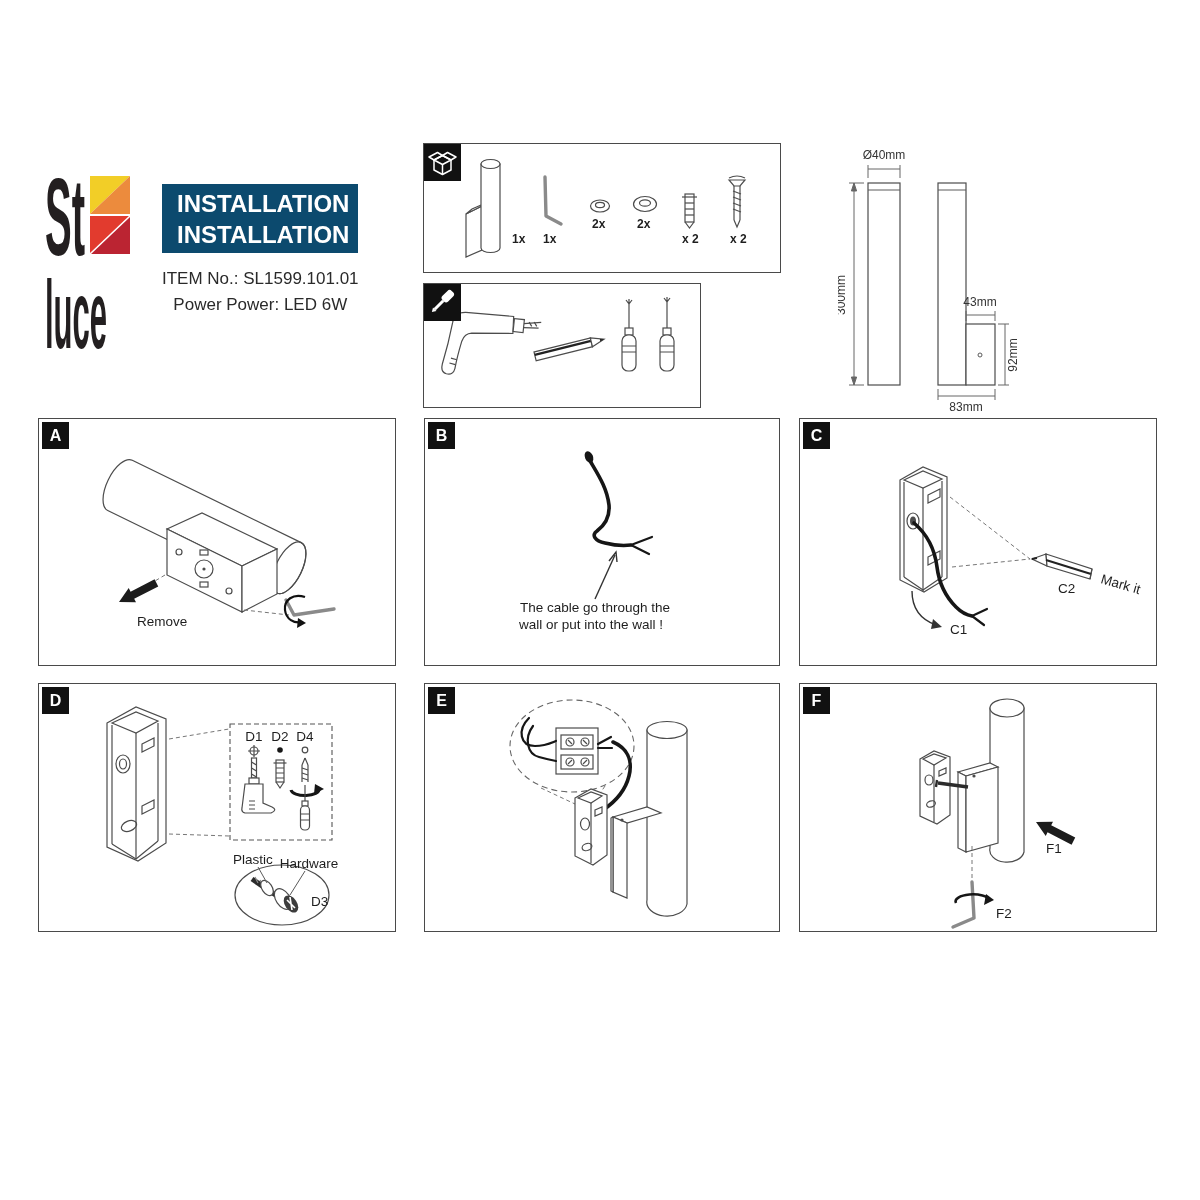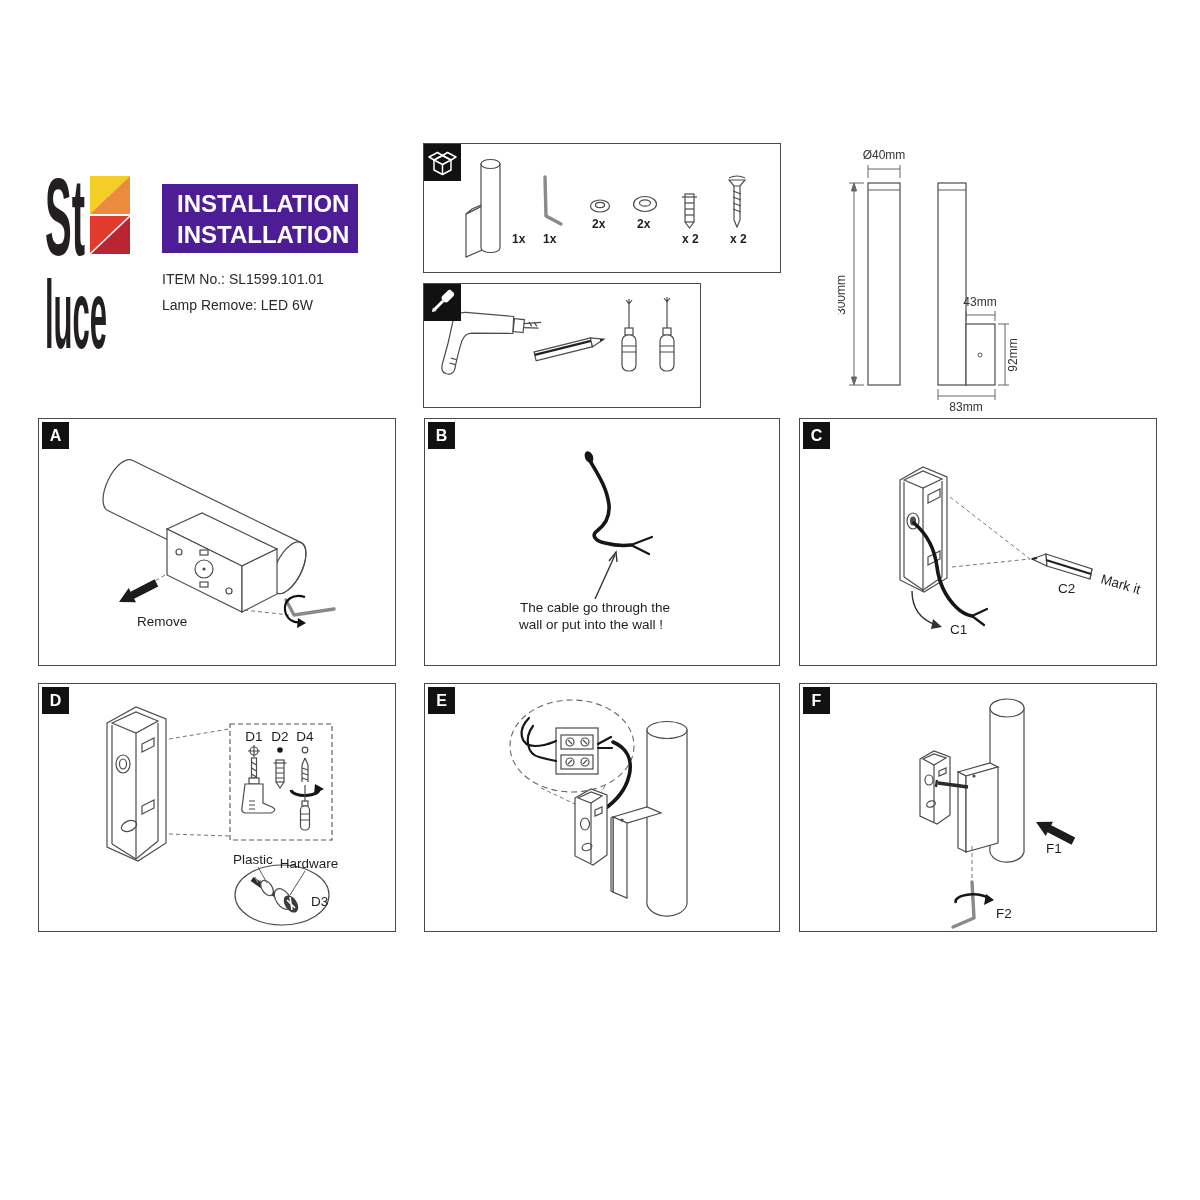--- a/index.html
+++ b/index.html
@@ -3,25 +3,25 @@
 <meta charset="utf-8">
 <style>
   html,body{margin:0;padding:0;}
   body{
     width:1200px;height:1200px;position:relative;background:#ffffff;
     font-family:"Liberation Sans",sans-serif;color:#262626;overflow:hidden;
   }
   .abs{position:absolute;}
   
   .title-box{
-    left:162px;top:184px;width:196px;height:69px;background:#4c1d95;
+    left:162px;top:184px;width:196px;height:69px;background:#0c4a6e;
     display:flex;flex-direction:column;justify-content:center;padding-left:15px;box-sizing:border-box;
   }
   .title-box div{color:#ffffff;font-weight:bold;font-size:24px;line-height:31px;letter-spacing:0px;}
-  .item-info{left:162px;top:266px;font-size:14px;line-height:26px;color:#2a2a2a;}
+  .item-info{left:162px;top:266px;font-size:17px;line-height:26px;color:#2a2a2a;text-align:center;}
   
   .frame{border:1px solid #4a4a4a;background:#fff;box-sizing:border-box;}
   .corner-icon{position:absolute;left:0;top:0;width:37px;height:37px;background:#111;}
   .step-label{
     position:absolute;left:3px;top:3px;width:27px;height:27px;background:#111;
     color:#fff;font-weight:bold;font-size:16px;display:flex;align-items:center;justify-content:center;
   }
   svg text{font-family:"Liberation Sans",sans-serif;}
   .fw{fill:#ffffff;stroke:#4c4c4c;stroke-width:1.2;}
   .ln{fill:none;stroke:#4c4c4c;stroke-width:1.2;}
@@ -52,21 +52,21 @@
   </svg>
 </div>
 
 <div class="abs title-box">
   <div>INSTALLATION</div>
   <div>INSTALLATION</div>
 </div>
 
 <div class="abs item-info">
   <div>ITEM No.: SL1599.101.01</div>
-  <div>Lamp Remove: LED 6W</div>
+  <div>Power Power: LED 6W</div>
 </div>
 
 <div class="abs frame" style="left:423px;top:143px;width:358px;height:130px;">
   <div class="corner-icon">
     <svg width="37" height="37" viewBox="0 0 37 37">
       <g fill="none" stroke="#ffffff" stroke-width="1.5" stroke-linejoin="round">
         <polygon points="10,16 18.5,11.5 27,16 18.5,20.5"></polygon>
         <path d="M10,16 L10,26 L18.5,30.5 L27,26 L27,16"></path>
         <line x1="18.5" y1="20.5" x2="18.5" y2="30.5"></line>
         <polygon points="10,16 5,13 13.5,8.5 18.5,11.5"></polygon>

